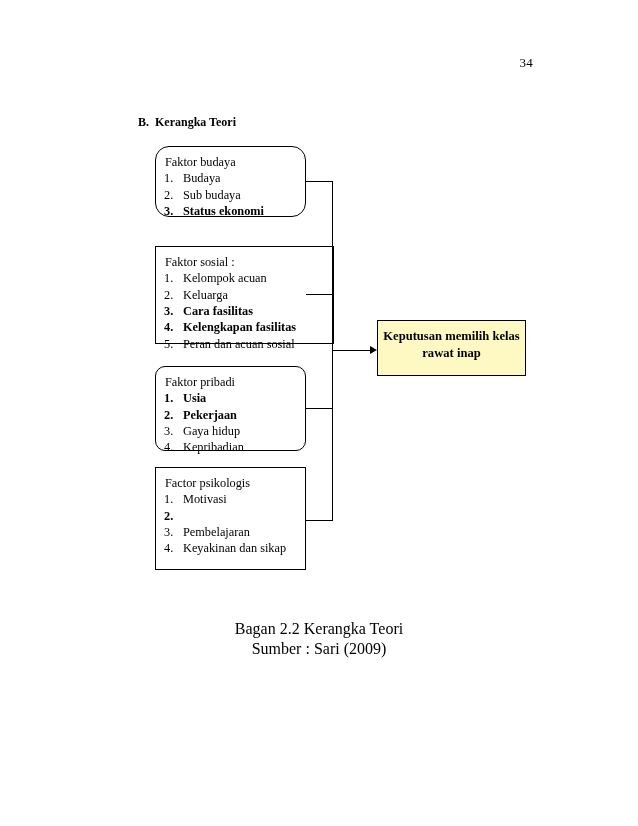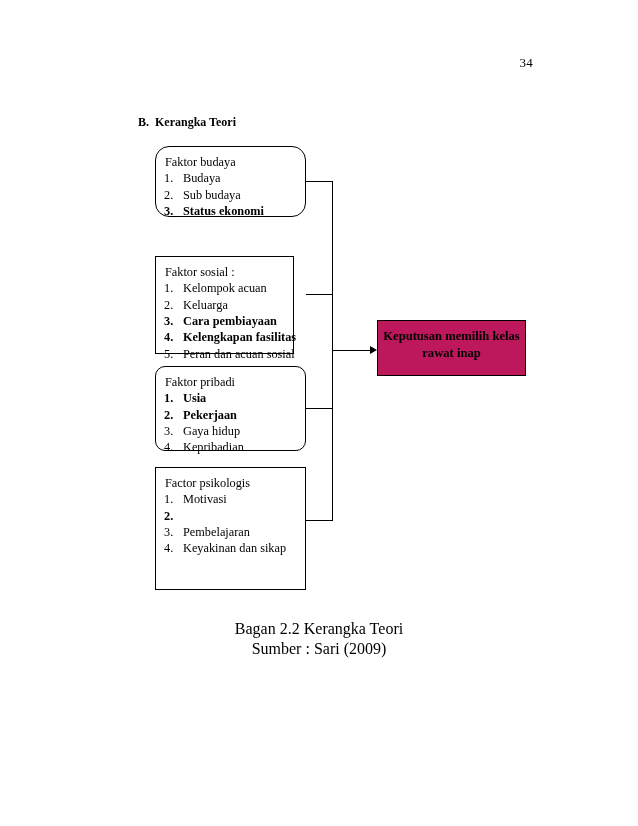--- a/index.html
+++ b/index.html
@@ -93,21 +93,21 @@
   }
   .node-list li .txt .cont {
     display: block;
   }
 
   
   .outcome {
     position: absolute;
     border: 1.3px solid #000;
     box-sizing: border-box;
-    background: #be185d;
+    background: #fef9c3;
     display: flex;
     align-items: flex-start;
     justify-content: center;
   }
   .outcome-text {
     font-size: 12.6px;
     font-weight: bold;
     line-height: 1.35;
     text-align: center;
     padding-top: 7px;
@@ -167,35 +167,35 @@
             <span class="txt">Sub budaya</span>
           </li>
           <li class="b">
             <span class="num">3.</span>
             <span class="txt">Status ekonomi</span>
           </li>
         </ul>
       </div>
     </div>
 
-    <div class="node" style="left:155px; top:256px; width:139px; height:98px;">
+    <div class="node" style="left:155px; top:246px; width:179px; height:98px;">
       <div class="node-inner">
         <span class="node-title">Faktor sosial :</span>
         <ul class="node-list">
           <li>
             <span class="num">1.</span>
             <span class="txt">Kelompok acuan</span>
           </li>
           <li>
             <span class="num">2.</span>
             <span class="txt">Keluarga</span>
           </li>
           <li class="b">
             <span class="num">3.</span>
-            <span class="txt">Cara pembiayaan</span>
+            <span class="txt">Cara fasilitas</span>
           </li>
           <li class="b">
             <span class="num">4.</span>
             <span class="txt">Kelengkapan fasilitas</span>
           </li>
           <li>
             <span class="num">5.</span>
             <span class="txt">Peran dan acuan sosial</span>
           </li>
         </ul>
@@ -219,21 +219,21 @@
             <span class="txt">Gaya hidup</span>
           </li>
           <li>
             <span class="num">4.</span>
             <span class="txt">Kepribadian</span>
           </li>
         </ul>
       </div>
     </div>
 
-    <div class="node" style="left:155px; top:467px; width:151px; height:123px;">
+    <div class="node" style="left:155px; top:467px; width:151px; height:103px;">
       <div class="node-inner">
         <span class="node-title">Factor psikologis</span>
         <ul class="node-list">
           <li>
             <span class="num">1.</span>
             <span class="txt">Motivasi</span>
           </li>
           <li class="b">
             <span class="num">2.</span>
           </li>

